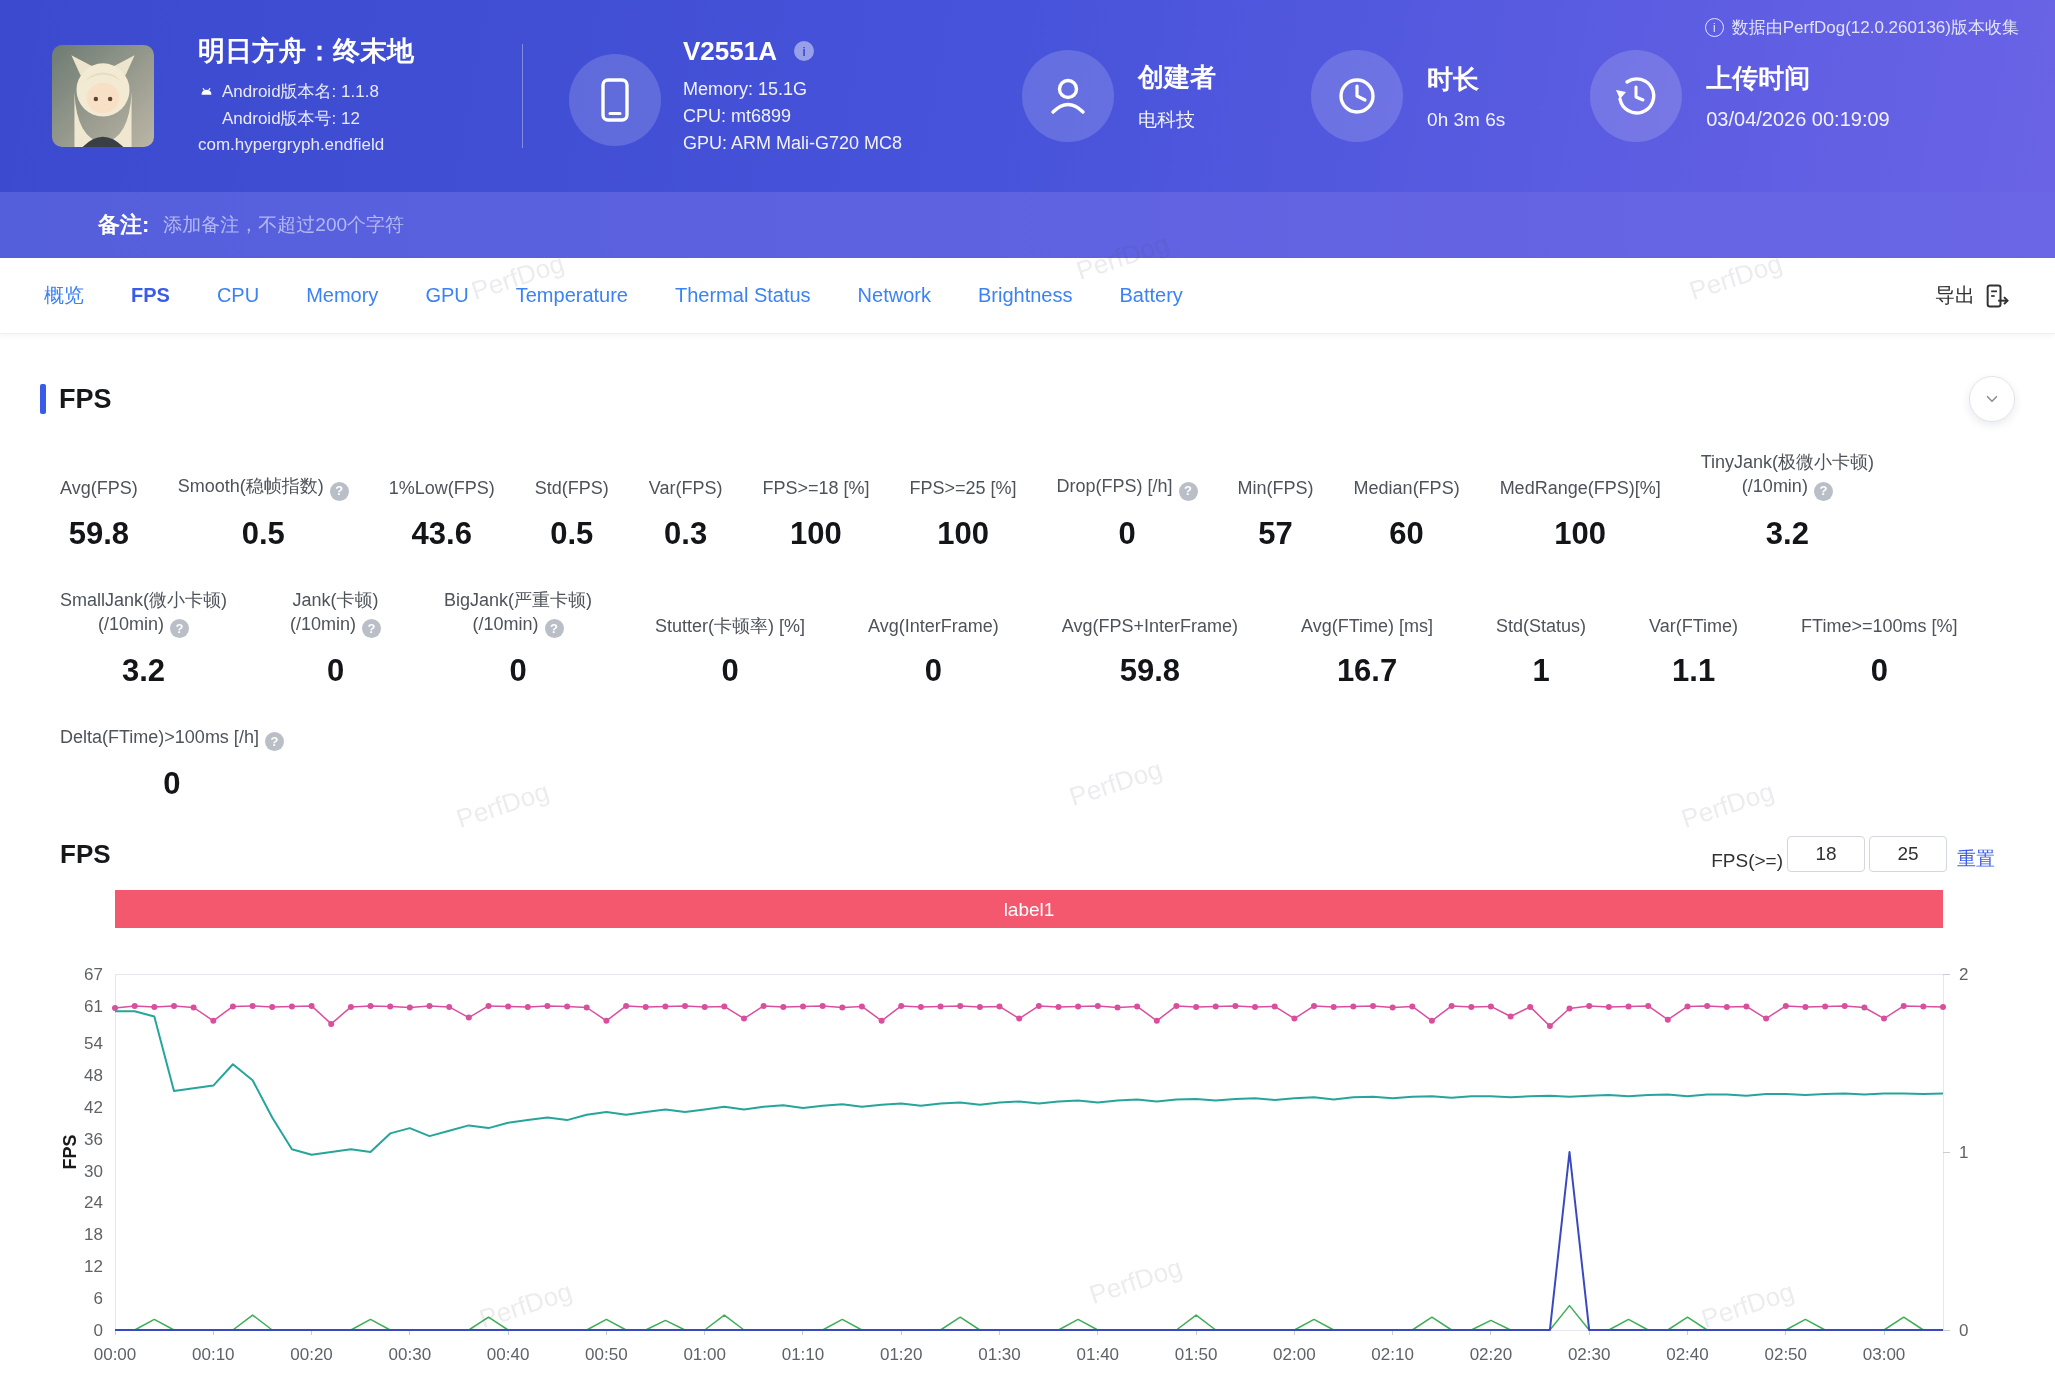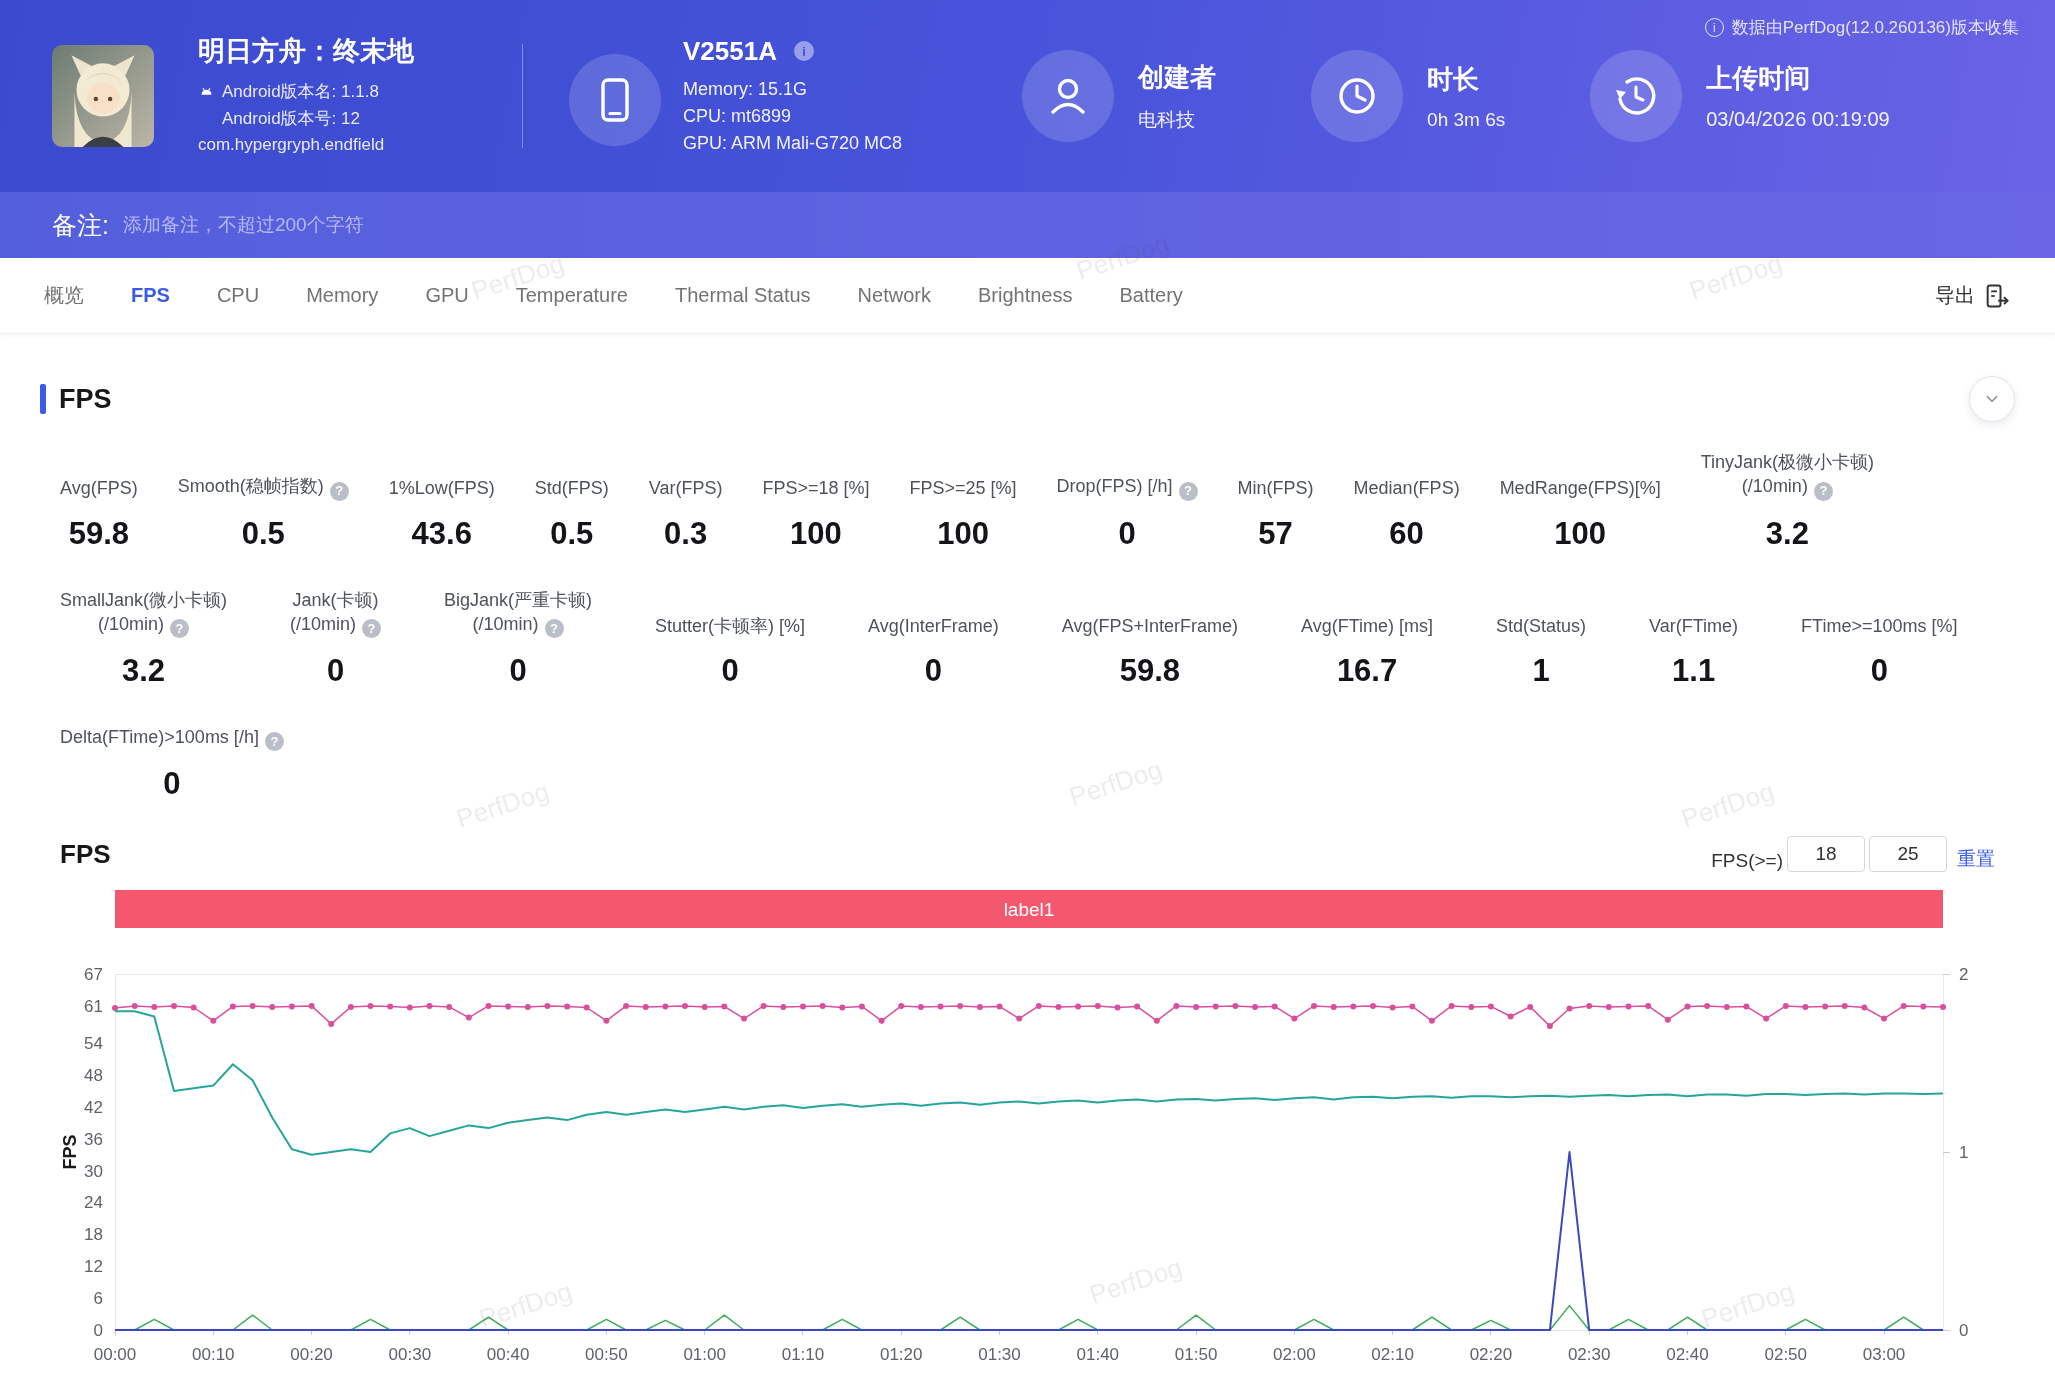--- a/index.html
+++ b/index.html
@@ -58,30 +58,30 @@
     border:1.5px solid rgba(255,255,255,0.82);
     font-size:12px; display:inline-flex; align-items:center; justify-content:center;
     font-style:normal;
   }
 
   
   .note-bar {
     height:66px; background:linear-gradient(90deg,#545fdc,#6a66e5);
     display:flex; align-items:center; padding:0 52px; gap:14px;
   }
-  .note-label { color:#fff; font-weight:normal; font-size:25px; }
+  .note-label { color:#fff; font-weight:bold; font-size:22px;margin-left:46px; }
   .note-placeholder { color:rgba(255,255,255,0.55); font-size:19px; }
 
   
   .tabs {
     height:76px; background:#fff; display:flex; align-items:center;
     padding:0 44px; gap:47px; border-bottom:1px solid #eef0f5;
     box-shadow:0 2px 6px rgba(40,50,80,0.05); position:relative; z-index:2;
   }
-  .tab { font-size:20px; color:#737373; cursor:pointer; white-space:nowrap; }
+  .tab { font-size:20px; color:#3b82f6; cursor:pointer; white-space:nowrap; }
   .tab.active { color:#3a5be8; font-weight:bold; }
   .export-wrap { margin-left:auto; display:flex; align-items:center; gap:8px; cursor:pointer; }
   .export-label { font-size:20px; color:#303133; }
   .export-wrap svg { width:28px; height:28px; }
 
   
   .section-head {
     margin-top:42px; padding:0 40px;
     display:flex; justify-content:space-between; align-items:center;
   }

